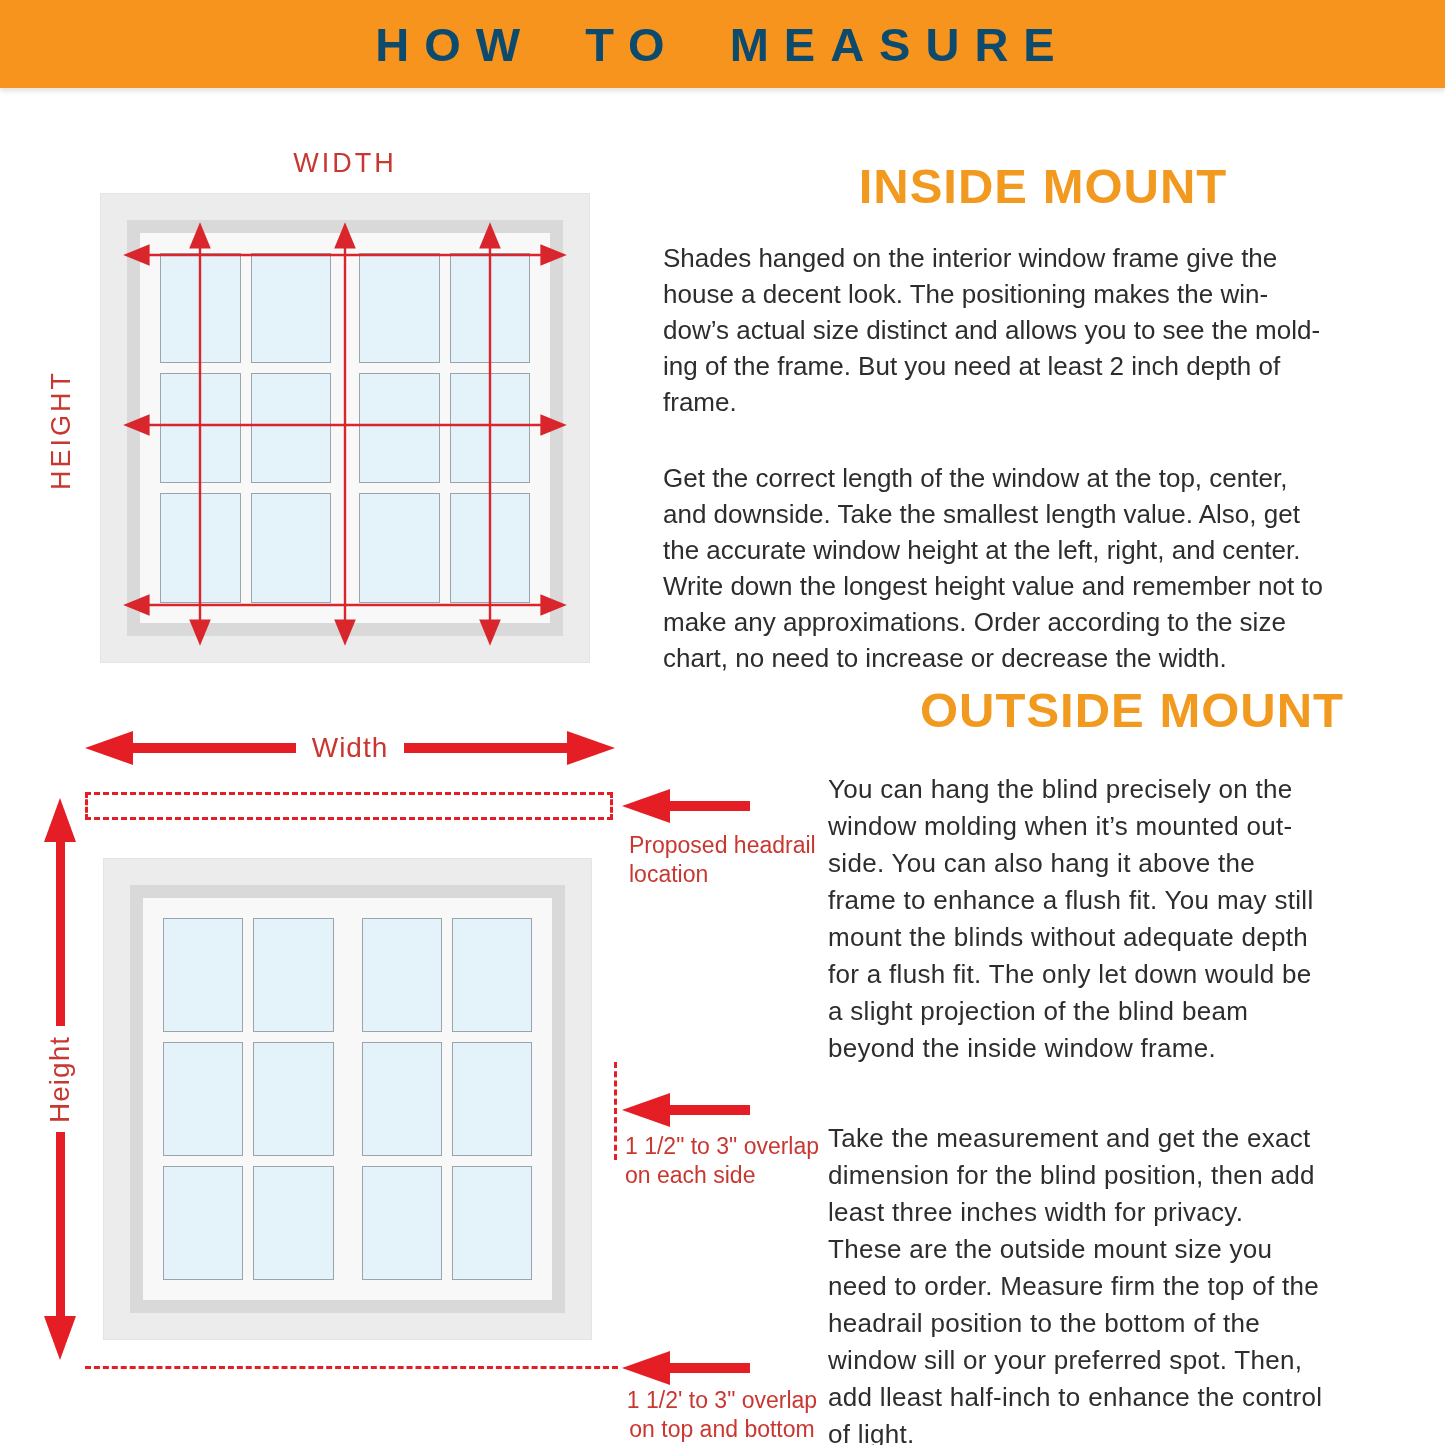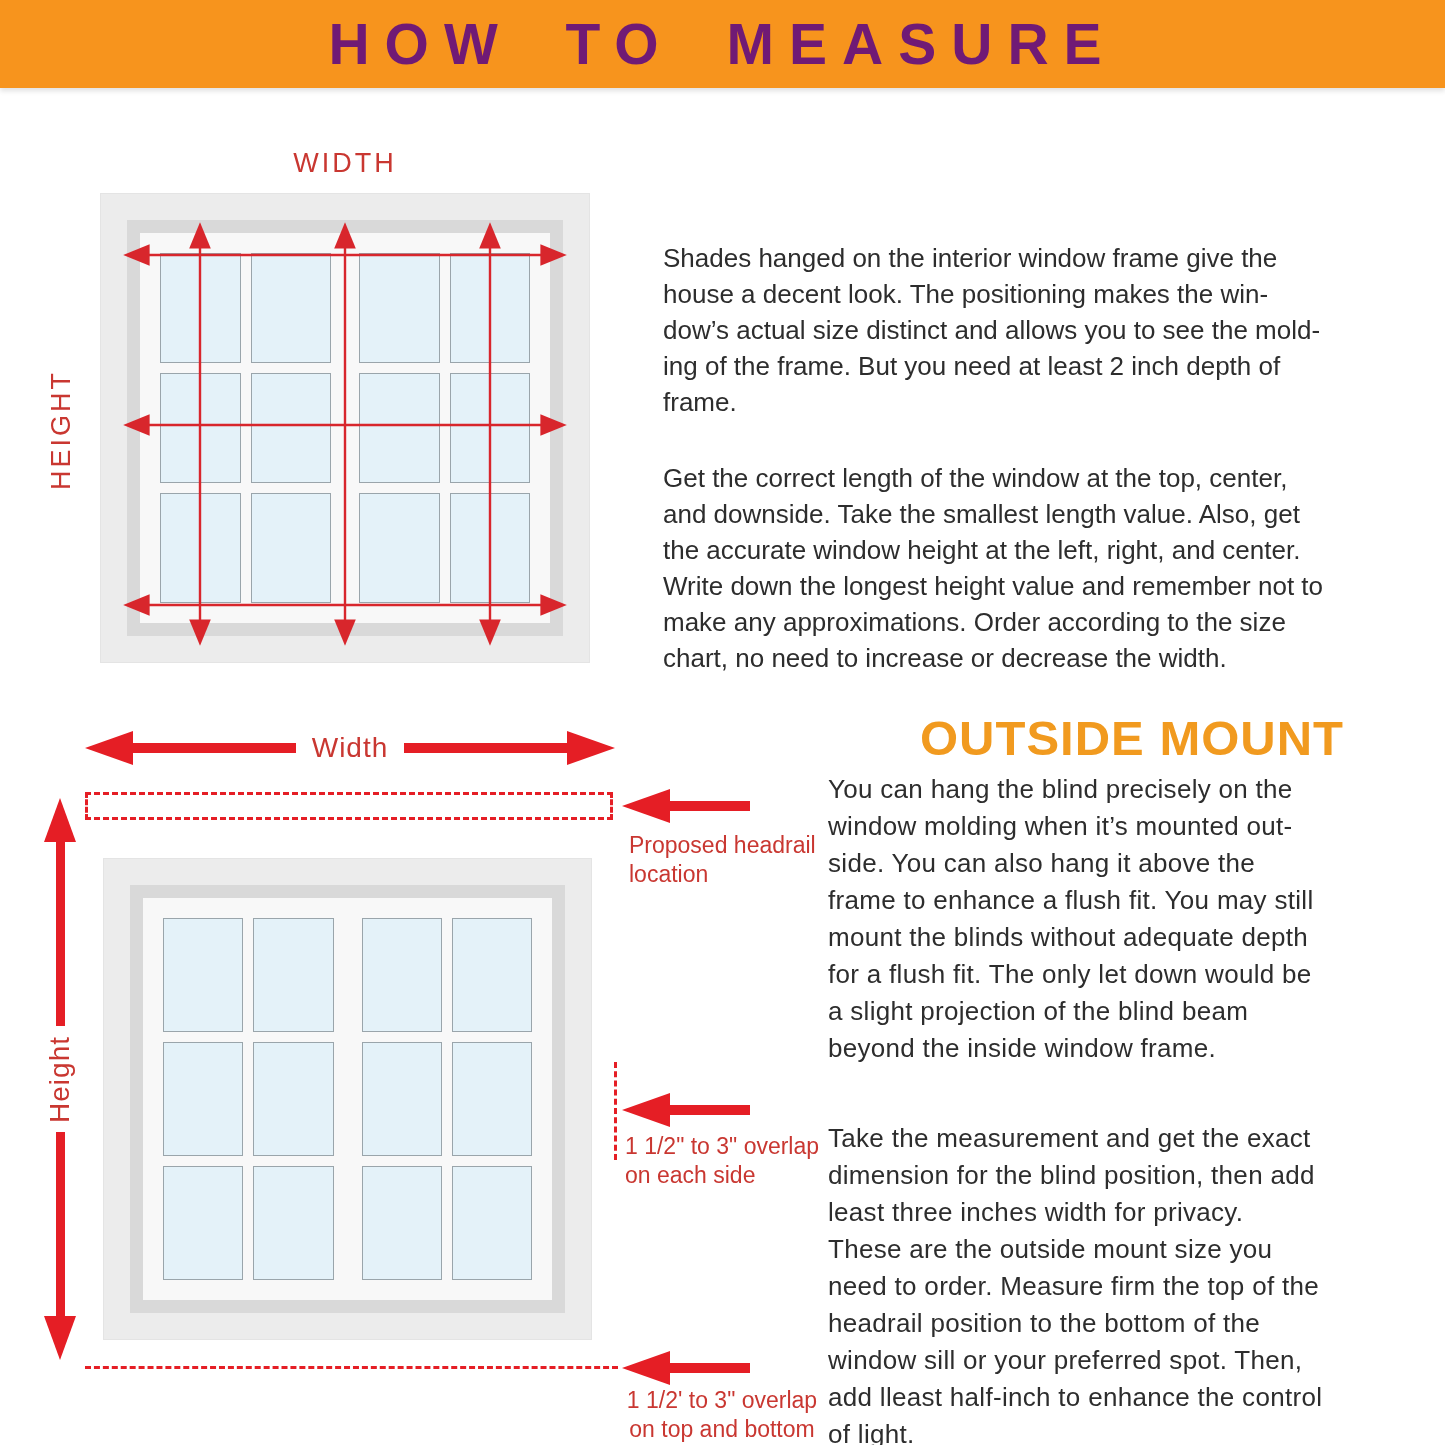--- a/index.html
+++ b/index.html
@@ -17,27 +17,27 @@
   }
   *{margin:0;padding:0;box-sizing:border-box;}
   html,body{background:#ffffff;}
   body{font-family:"Liberation Sans", sans-serif;}
   .page{position:relative;width:1445px;height:1445px;background:#ffffff;overflow:hidden;}
 
   
   .banner{position:absolute;left:0;top:0;width:1445px;height:88px;
     background:var(--banner-orange);display:flex;align-items:center;justify-content:center;
     box-shadow:0 3px 5px rgba(0,0,0,0.12);}
-  .banner-title{color:#701a75;font-size:57px;font-weight:bold;letter-spacing:15px;word-spacing:22px;white-space:nowrap;}
+  .banner-title{color:#0c4a6e;font-size:47px;font-weight:bold;letter-spacing:15px;word-spacing:22px;white-space:nowrap;}
 
   
   .mount-heading{position:absolute;color:var(--heading-orange);font-size:49px;font-weight:bold;
     letter-spacing:1px;text-align:center;white-space:nowrap;}
   .heading-inside{left:663px;top:158px;width:760px;}
-  .heading-outside{left:862px;top:710px;width:540px;}
+  .heading-outside{left:862px;top:682px;width:540px;}
   .para{position:absolute;color:var(--body-text);font-size:26px;white-space:pre-line;}
   .para-inside{line-height:36px;left:663px;top:240px;width:785px;}
   .para-outside{line-height:37px;left:828px;top:771px;width:560px;letter-spacing:0.3px;}
   .p2-inside{top:460px;}
   .p2-outside{top:1120px;}
 
   
   .window{position:absolute;background:var(--frame-outer);padding:26px;border:1px solid #E4E4E4;}
   .bevel{width:100%;height:100%;border:13px solid var(--frame-bevel);}
   .sash-area{width:100%;height:100%;background:var(--sash-bg);padding:20px;display:flex;}
@@ -136,20 +136,21 @@
       </marker>
     </defs>
     <line class="m-line" x1="28" y1="62" x2="462" y2="62" marker-start="url(#ah)" marker-end="url(#ah)"></line>
     <line class="m-line" x1="28" y1="232" x2="462" y2="232" marker-start="url(#ah)" marker-end="url(#ah)"></line>
     <line class="m-line" x1="28" y1="412" x2="462" y2="412" marker-start="url(#ah)" marker-end="url(#ah)"></line>
     <line class="m-line" x1="100" y1="34" x2="100" y2="448" marker-start="url(#ah)" marker-end="url(#ah)"></line>
     <line class="m-line" x1="245" y1="34" x2="245" y2="448" marker-start="url(#ah)" marker-end="url(#ah)"></line>
     <line class="m-line" x1="390" y1="34" x2="390" y2="448" marker-start="url(#ah)" marker-end="url(#ah)"></line>
   </svg>
 
+  <div class="mount-heading heading-inside">INSIDE MOUNT</div>
   <div class="para para-inside">Shades hanged on the interior window frame give the
 house a decent look. The positioning makes the win-
 dow’s actual size distinct and allows you to see the mold-
 ing of the frame. But you need at least 2 inch depth of
 frame.</div>
   <div class="para para-inside p2-inside">Get the correct length of the window at the top, center,
 and downside. Take the smallest length value. Also, get
 the accurate window height at the left, right, and center.
 Write down the longest height value and remember not to
 make any approximations. Order according to the size

